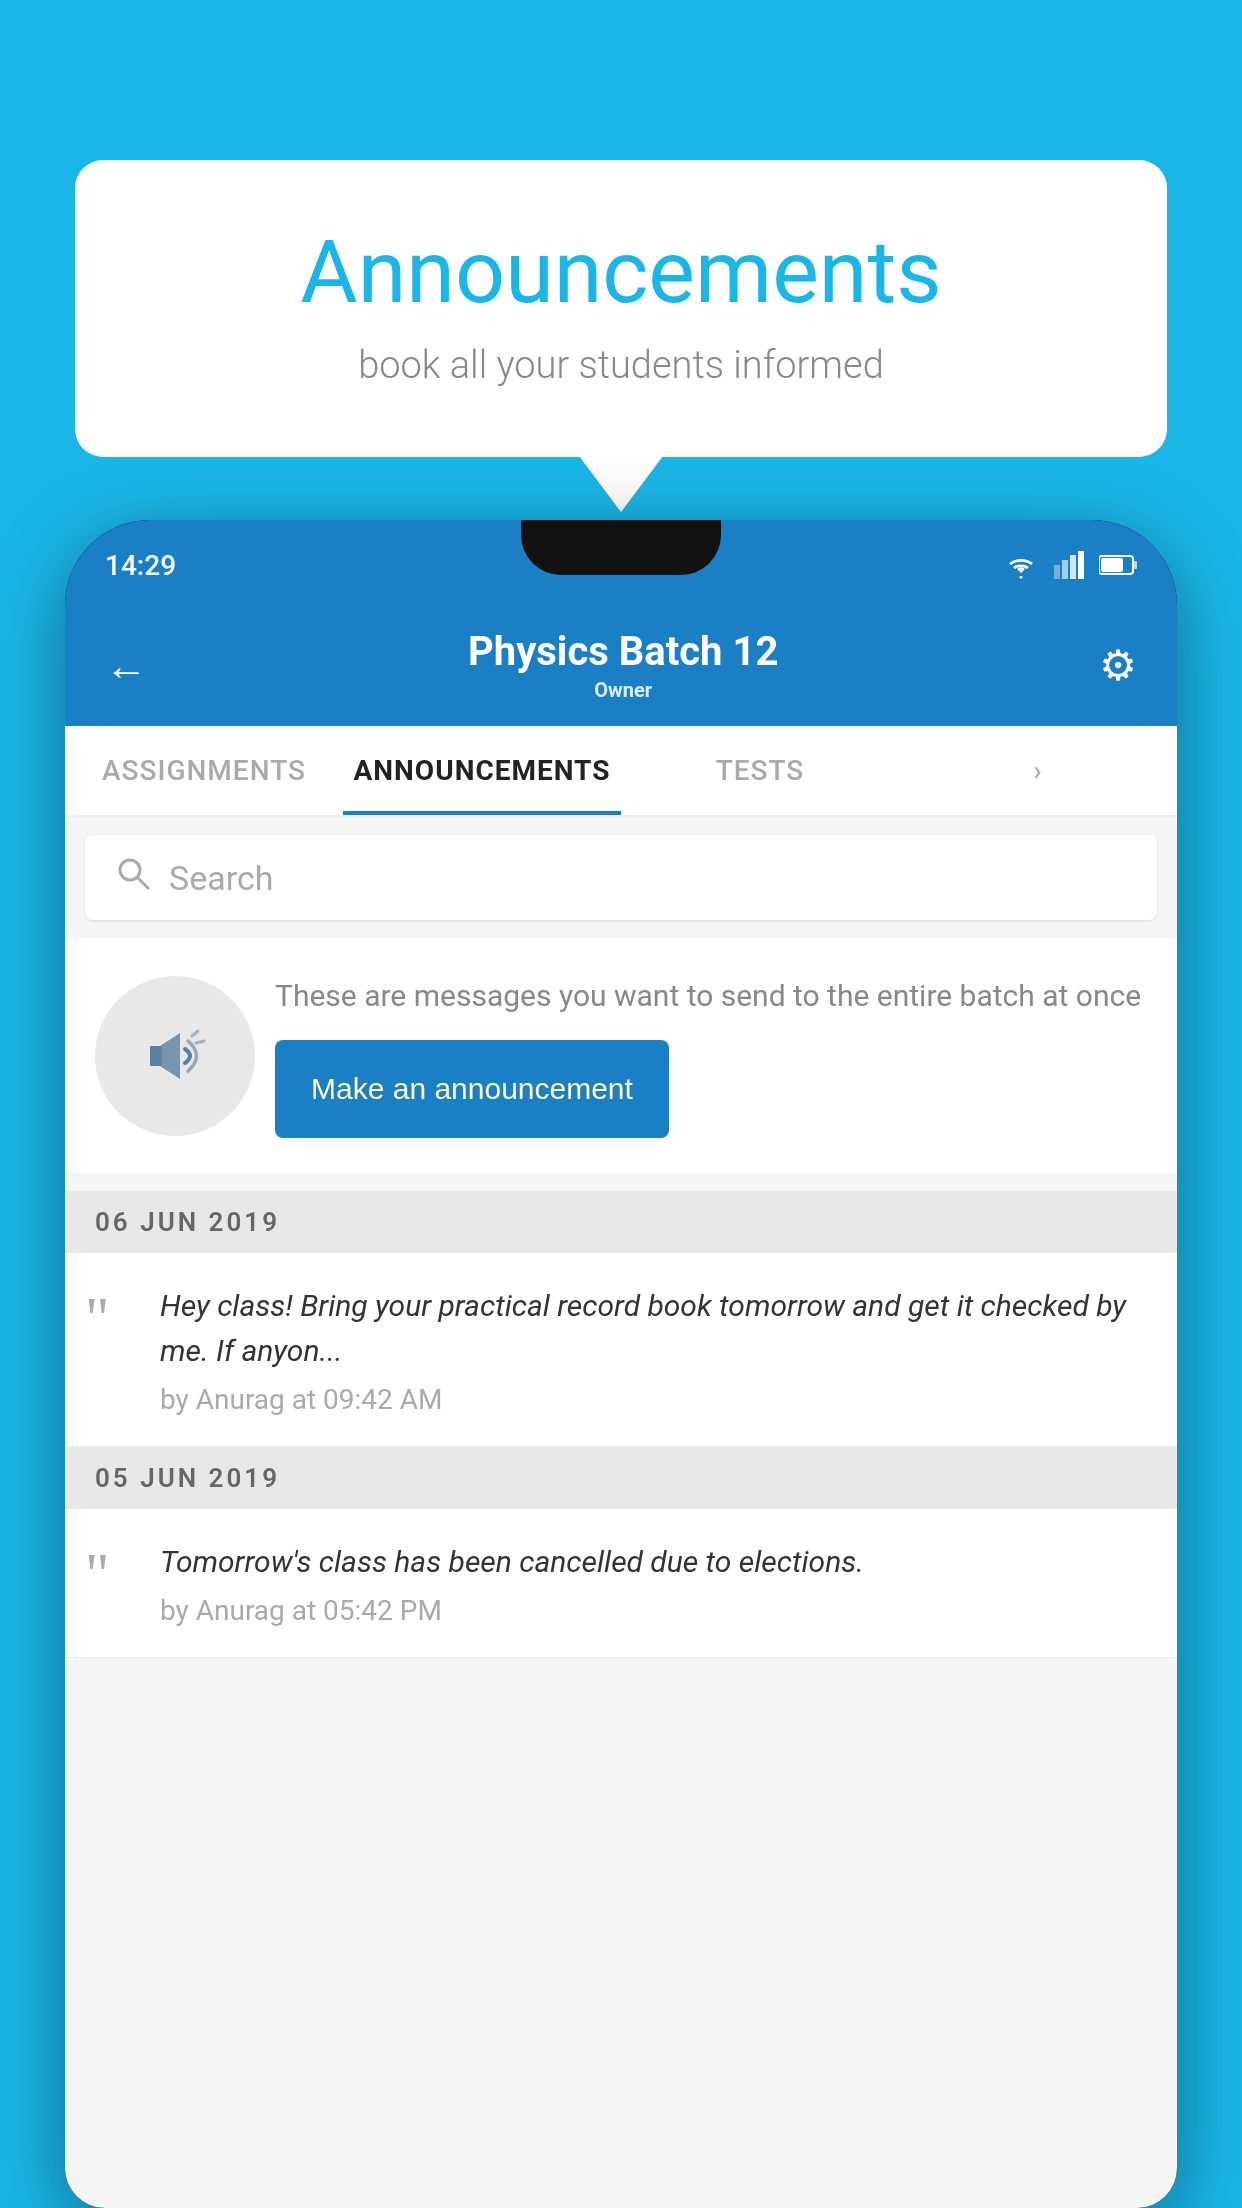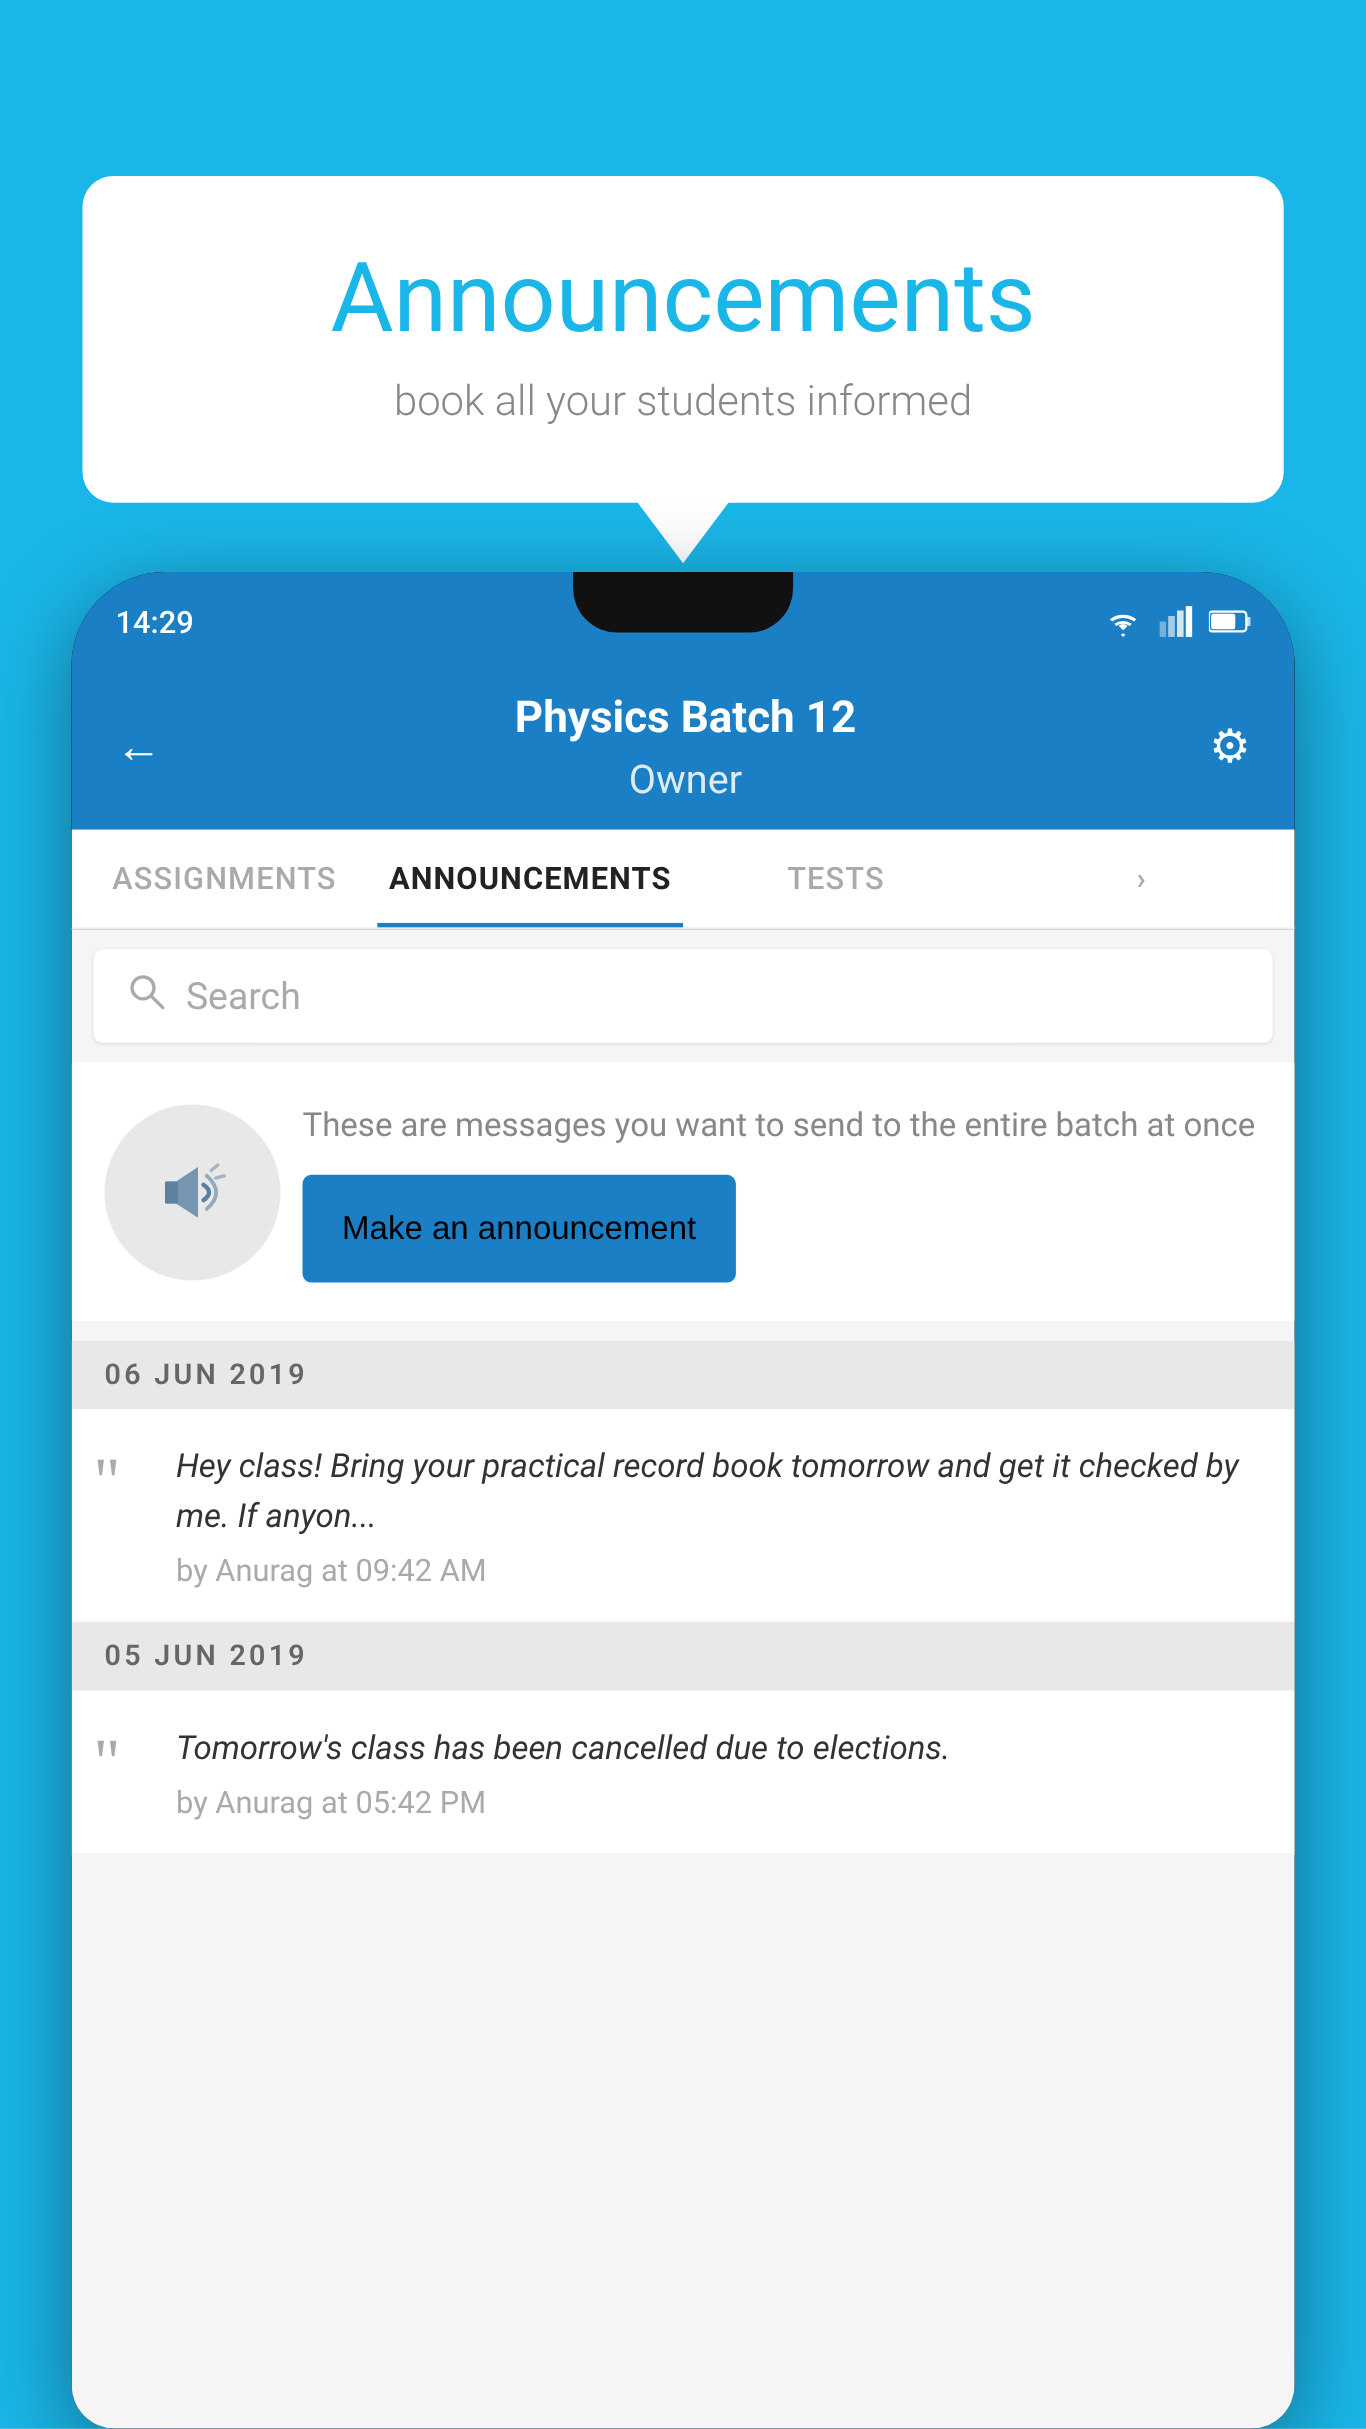--- a/index.html
+++ b/index.html
@@ -131,23 +131,23 @@
     }
 
     .header-title {
       color: white;
       font-size: 40px;
       font-weight: 700;
     }
 
     .header-subtitle {
       color: rgba(255,255,255,0.85);
-      font-size: 36px;
-      font-weight: 400;
-      margin-top: 13px;
+      font-size: 20px;
+      font-weight: 700;
+      margin-top: 3px;
     }
 
     .header-gear {
       color: white;
       font-size: 42px;
     }
 
     
     .tabs-bar {
       background: white;
@@ -232,21 +232,21 @@
 
     .promo-desc {
       color: #888;
       font-size: 30px;
       line-height: 1.5;
       margin-bottom: 22px;
     }
 
     .promo-button {
       background: #1a7fc4;
-      color: #000000;
+      color: #fef9c3;
       border: none;
       border-radius: 8px;
       padding: 32px 36px;
       font-size: 30px;
       font-weight: 500;
       cursor: pointer;
     }
 
     
     .date-section-header {

